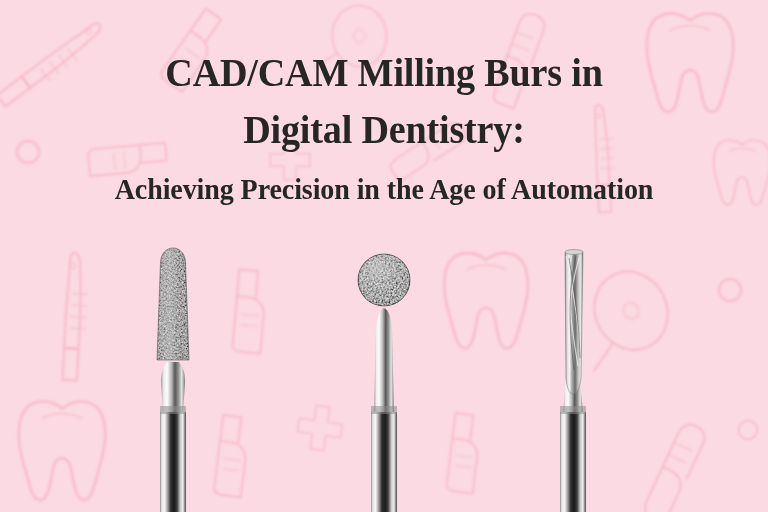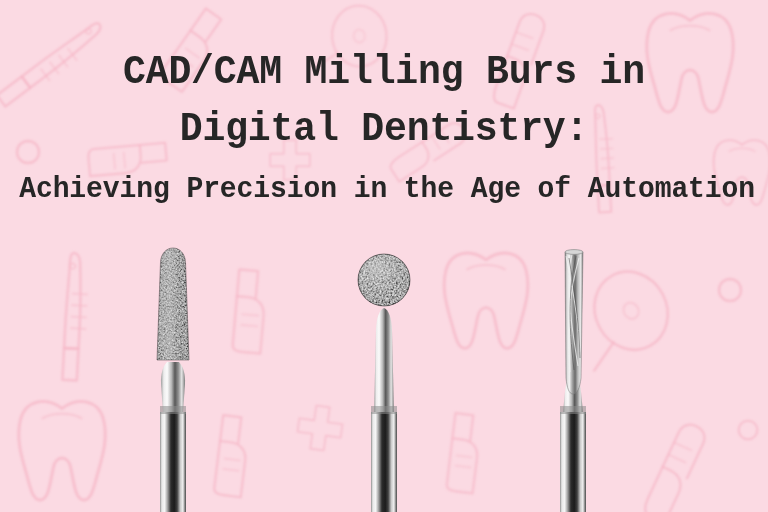--- a/index.html
+++ b/index.html
@@ -6,21 +6,21 @@
     margin: 0;
     padding: 0;
     background: #ffffff;
   }
   #banner {
     position: relative;
     width: 768px;
     height: 512px;
     overflow: hidden;
     background: #fbdae3;
-    font-family: Liberation Mono, monospace;
+    font-family: Liberation Serif, serif;
   }
 
   
   #pattern-layer {
     position: absolute;
     inset: 0;
     z-index: 1;
     pointer-events: none;
   }
   #pattern-layer svg {

